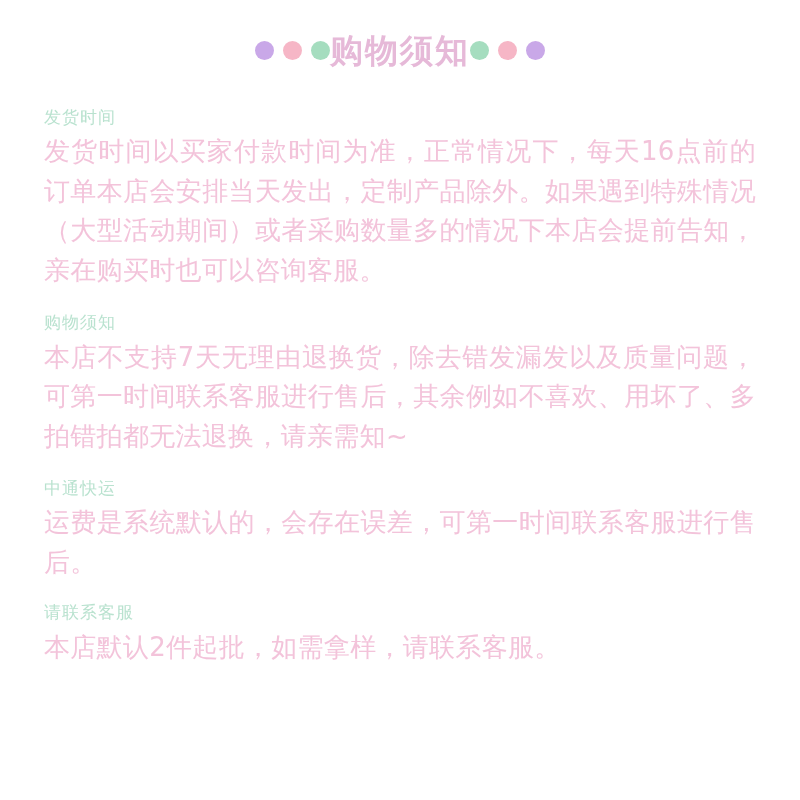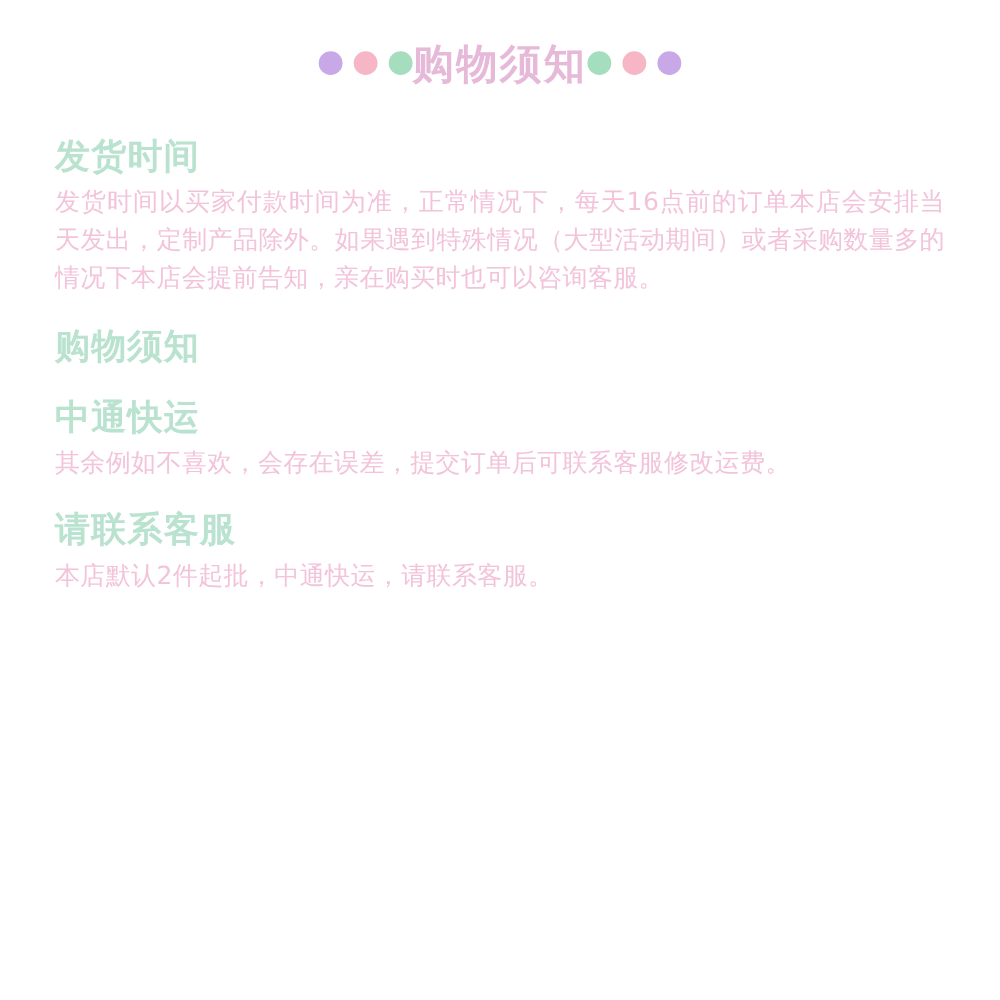--- a/index.html
+++ b/index.html
@@ -51,29 +51,29 @@
   }
 
   
   .section {
     margin-top: 22px;
   }
   .section.tight {
     margin-top: 20px;
   }
   .section-heading {
-    font-size: 28px;
+    font-size: 17px;
     line-height: 1.25;
     color: #b9e2cf;
-    font-weight: bold;
+    font-weight: normal;
     letter-spacing: 1px;
     margin-bottom: 4px;
   }
   .section-body {
-    font-size: 20px;
+    font-size: 26px;
     line-height: 1.52;
     color: #f3c3da;
     letter-spacing: 0.3px;
     text-align: justify;
     text-justify: inter-ideograph;
   }
   .para + .para {
     margin-top: 0px;
   }
 </style>
@@ -99,30 +99,31 @@
   <div class="section">
     <div class="section-heading">发货时间</div>
     <div class="section-body">
       <div class="para">发货时间以买家付款时间为准，正常情况下，每天16点前的订单本店会安排当天发出，定制产品除外。如果遇到特殊情况（大型活动期间）或者采购数量多的情况下本店会提前告知，亲在购买时也可以咨询客服。</div>
     </div>
   </div>
 
   <div class="section">
     <div class="section-heading">购物须知</div>
     <div class="section-body">
+      <div class="para">本店不支持7天无理由退换货，除去错发漏发以及质量问题，可第一时间联系客服进行售后，其余例如不喜欢、用坏了、多拍错拍都无法退换，请亲需知~</div>
     </div>
   </div>
 
   <div class="section">
     <div class="section-heading">中通快运</div>
     <div class="section-body">
-      <div class="para">其余例如不喜欢，会存在误差，提交订单后可联系客服修改运费。</div>
+      <div class="para">运费是系统默认的，会存在误差，可第一时间联系客服进行售后。</div>
     </div>
   </div>
 
   <div class="section tight">
     <div class="section-heading">请联系客服</div>
     <div class="section-body">
-      <div class="para">本店默认2件起批，中通快运，请联系客服。</div>
+      <div class="para">本店默认2件起批，如需拿样，请联系客服。</div>
     </div>
   </div>
 
 </div>
 
 </body></html>

